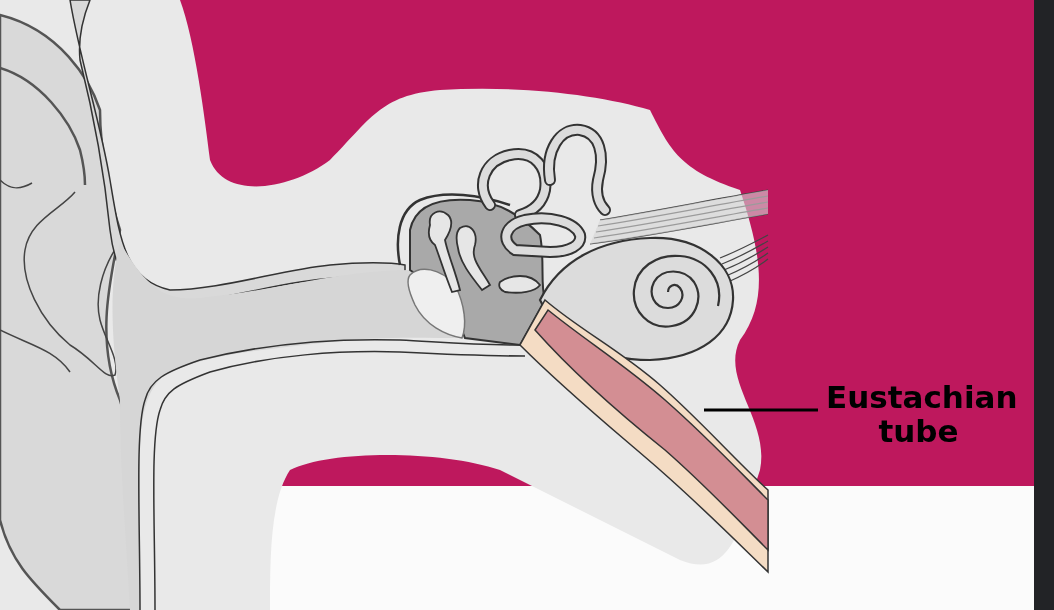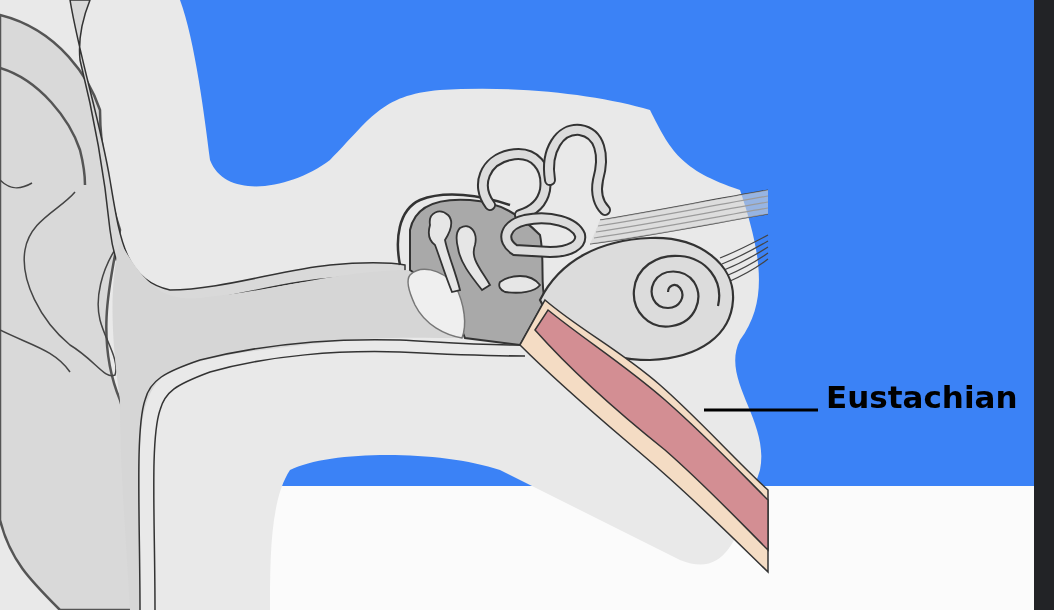--- a/index.html
+++ b/index.html
@@ -1,21 +1,21 @@
 <!DOCTYPE html>
 <html><head>
   <meta charset="utf-8">
   <style>
     html, body { margin: 0; padding: 0; }
     body {
       width: 1054px; height: 610px; overflow: hidden; position: relative;
       background: #fbfbfb;
       font-family: "DejaVu Sans", "Liberation Sans", sans-serif;
     }
-    #canvas { position: absolute; left: 0; top: 0; width: 1034px; height: 486px; background: #3b82f6; }
+    #canvas { position: absolute; left: 0; top: 0; width: 1034px; height: 486px; background: #be185d; }
     #right-strip { position: absolute; left: 1034px; top: 0; width: 20px; height: 610px; }
     svg { position: absolute; left: 0; top: 0; }
     .label {
       position: absolute; left: 826px; top: 380px; width: 185px;
       text-align: center; font-weight: bold; font-size: 31px; line-height: 34px; color: #000;
     }
   </style>
 </head>
 <body>
 
@@ -72,16 +72,17 @@
     <path d="M668,292 C668,286 675,282 680,288 C686,296 680,308 668,308 C654,308 648,294 654,282 C662,268 684,268 694,282 C704,298 696,322 672,326 C648,330 632,310 634,290 C636,268 656,254 680,256 C706,258 724,280 718,306" fill="none" stroke="#333" stroke-width="2.2"></path>
 
     <path d="M520,345 L545,300 C580,330 620,350 660,385 C700,420 735,460 768,490 L768,572 C735,540 700,505 660,470 C620,435 570,395 520,345 Z" fill="#f4dcc4" stroke="#333" stroke-width="1.5"></path>
     <path d="M535,330 L548,310 C585,340 625,365 665,400 C705,435 738,470 768,500 L768,550 C738,520 705,485 665,450 C625,418 575,375 535,330 Z" fill="#d38e93" stroke="#333" stroke-width="1.5"></path>
 
     <line x1="704" y1="410" x2="818" y2="410" stroke="#000" stroke-width="3"></line>
   </svg>
 
   <div class="label">
     <div>Eustachian</div>
+    <div>tube</div>
   </div>
 </div>
 
 <div id="right-strip" style="background:#222326;"></div>
 
 </body></html>

